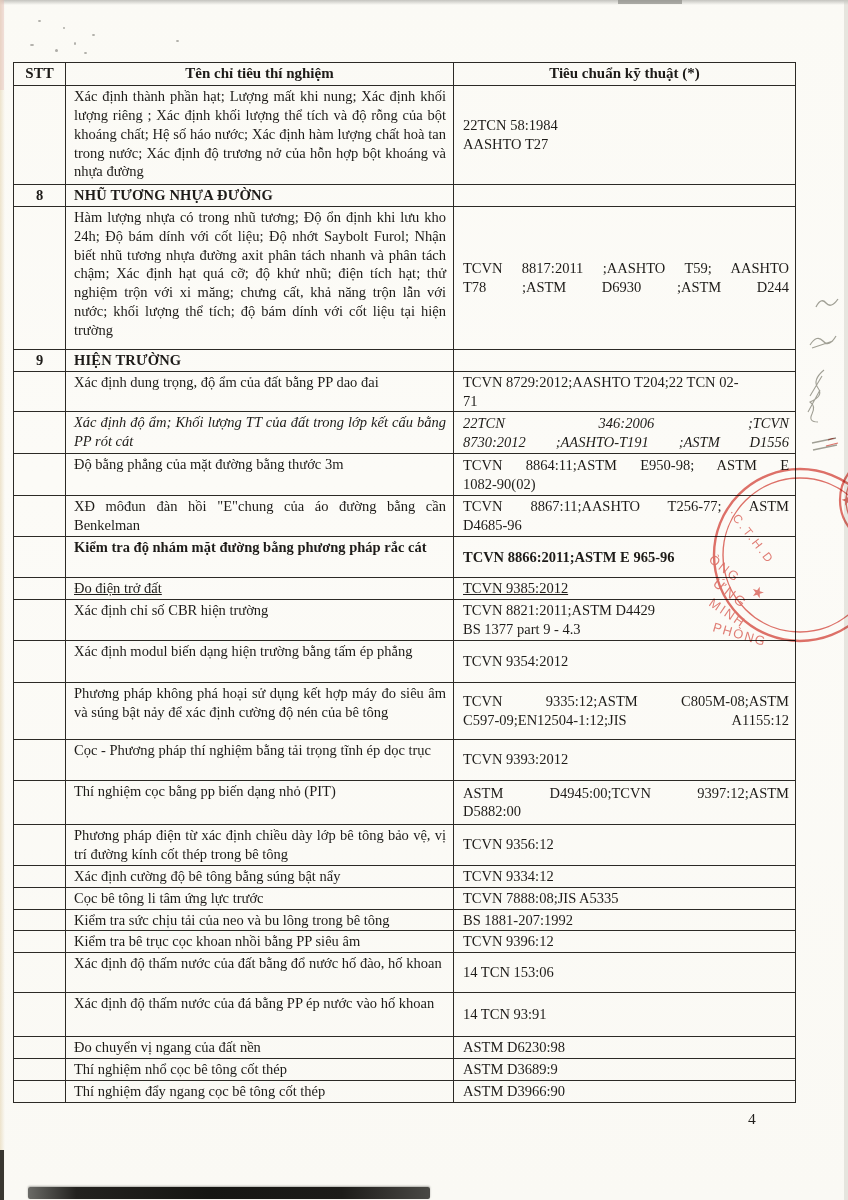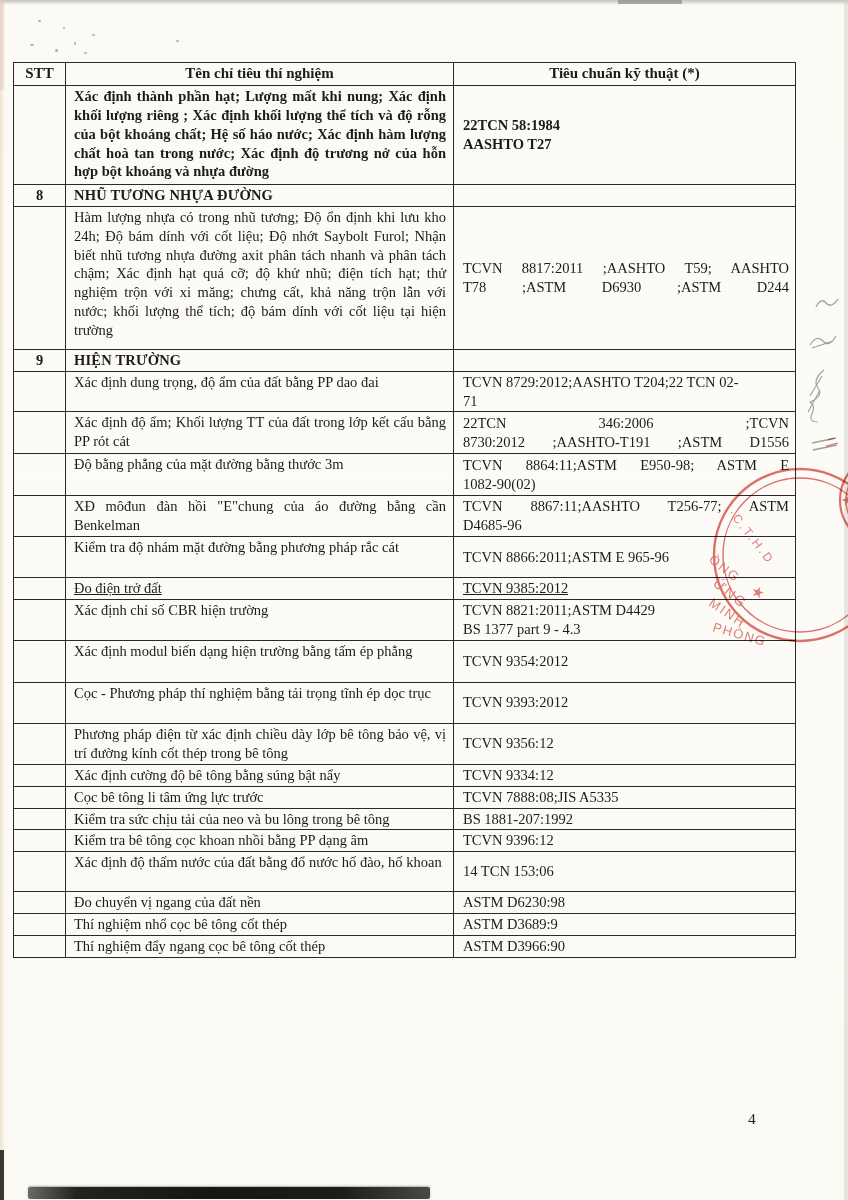--- a/index.html
+++ b/index.html
@@ -81,21 +81,21 @@
         <col class="c3">
       </colgroup>
     <thead>
       <tr>
         <th>STT</th>
         <th>Tên chỉ tiêu thí nghiệm</th>
         <th>Tiêu chuẩn kỹ thuật (*)</th>
       </tr>
     </thead>
     <tbody>
-        <tr style="height: 99px; font-weight: bold;">
+        <tr style="height: 99px;">
           <td class="col-stt"></td>
           <td class="col-name">Xác định thành phần hạt; Lượng mất khi nung; Xác định khối lượng riêng ; Xác định khối lượng thể tích và độ rỗng của bột khoáng chất; Hệ số háo nước; Xác định hàm lượng chất hoà tan trong nước; Xác định độ trương nở của hỗn hợp bột khoáng và nhựa đường</td>
           <td class="col-std">22TCN 58:1984
 AASHTO T27</td>
         </tr>
         <tr style="height: 18px;">
           <td class="col-stt">8</td>
           <td class="col-name section">NHŨ TƯƠNG NHỰA ĐƯỜNG</td>
           <td class="col-std"></td>
         </tr>
@@ -109,64 +109,76 @@
           <td class="col-stt">9</td>
           <td class="col-name section">HIỆN TRƯỜNG</td>
           <td class="col-std"></td>
         </tr>
         <tr style="height: 40px;">
           <td class="col-stt"></td>
           <td class="col-name">Xác định dung trọng, độ ẩm của đất bằng PP dao đai</td>
           <td class="col-std">TCVN 8729:2012;AASHTO T204;22 TCN 02-
 71</td>
         </tr>
-        <tr style="height: 42px;">
+        <tr style="height: 42px; font-style: italic;">
           <td class="col-stt"></td>
           <td class="col-name">Xác định độ ẩm; Khối lượng TT của đất trong lớp kết cấu bằng PP rót cát</td>
           <td class="col-std just">22TCN 346:2006 ;TCVN
 8730:2012 ;AASHTO-T191 ;ASTM D1556</td>
         </tr>
         <tr style="height: 42px; margin-top: 16px;">
           <td class="col-stt"></td>
           <td class="col-name">Độ bằng phẳng của mặt đường bằng thước 3m</td>
           <td class="col-std just">TCVN 8864:11;ASTM E950-98; ASTM E
 1082-90(02)</td>
         </tr>
         <tr style="height: 37px;">
           <td class="col-stt"></td>
           <td class="col-name">XĐ môđun đàn hồi "E"chung của áo đường  bằng cần Benkelman</td>
           <td class="col-std just">TCVN 8867:11;AASHTO T256-77; ASTM
 D4685-96</td>
         </tr>
-        <tr style="height: 41px;">
+        <tr style="height: 41px; font-weight: bold;">
           <td class="col-stt"></td>
           <td class="col-name">Kiểm tra độ nhám mặt đường bằng phương pháp rắc cát</td>
           <td class="col-std">TCVN 8866:2011;ASTM E 965-96</td>
         </tr>
         <tr style="height: 20px; text-decoration: underline;">
           <td class="col-stt"></td>
           <td class="col-name">Đo điện trở đất</td>
           <td class="col-std">TCVN 9385:2012</td>
         </tr>
         <tr style="height: 41px;">
           <td class="col-stt"></td>
           <td class="col-name">Xác định chỉ số CBR hiện trường</td>
           <td class="col-std">TCVN 8821:2011;ASTM D4429
 BS 1377 part 9 - 4.3</td>
         </tr>
         <tr style="height: 42px;">
           <td class="col-stt"></td>
           <td class="col-name">Xác định modul biến dạng hiện trường bằng tấm ép phẳng</td>
           <td class="col-std">TCVN 9354:2012</td>
         </tr>
+        <tr style="height: 57px;">
+          <td class="col-stt"></td>
+          <td class="col-name">Phương pháp không phá hoại sử dụng kết hợp máy đo siêu âm và súng bật nảy để xác định cường độ nén của bê tông</td>
+          <td class="col-std just">TCVN 9335:12;ASTM C805M-08;ASTM
+C597-09;EN12504-1:12;JIS A1155:12</td>
+        </tr>
         <tr style="height: 41px;">
           <td class="col-stt"></td>
           <td class="col-name">Cọc - Phương pháp thí nghiệm bằng tải trọng tĩnh ép dọc trục</td>
           <td class="col-std">TCVN 9393:2012</td>
         </tr>
+        <tr style="height: 44px;">
+          <td class="col-stt"></td>
+          <td class="col-name">Thí nghiệm cọc bằng pp biến dạng nhỏ (PIT)</td>
+          <td class="col-std just">ASTM D4945:00;TCVN 9397:12;ASTM
+D5882:00</td>
+        </tr>
         <tr style="height: 41px;">
           <td class="col-stt"></td>
           <td class="col-name">Phương pháp điện từ xác định chiều dày lớp bê tông bảo vệ, vị trí đường kính cốt thép trong bê tông</td>
           <td class="col-std">TCVN 9356:12</td>
         </tr>
         <tr style="height: 20px;">
           <td class="col-stt"></td>
           <td class="col-name">Xác định cường độ bê tông bằng súng bật nẩy</td>
           <td class="col-std">TCVN 9334:12</td>
         </tr>
@@ -175,27 +187,32 @@
           <td class="col-name">Cọc bê tông li tâm ứng lực trước</td>
           <td class="col-std">TCVN 7888:08;JIS A5335</td>
         </tr>
         <tr style="height: 20px;">
           <td class="col-stt"></td>
           <td class="col-name">Kiểm tra sức chịu tải của neo và bu lông trong bê tông</td>
           <td class="col-std">BS 1881-207:1992</td>
         </tr>
         <tr style="height: 20px;">
           <td class="col-stt"></td>
-          <td class="col-name">Kiểm tra bê tông cọc khoan nhồi bằng PP dạng âm</td>
+          <td class="col-name">Kiểm tra bê trục cọc khoan nhồi bằng PP siêu âm</td>
           <td class="col-std">TCVN 9396:12</td>
         </tr>
         <tr style="height: 40px;">
           <td class="col-stt"></td>
           <td class="col-name">Xác định độ thấm nước của đất bằng đổ nước hố đào, hố khoan</td>
           <td class="col-std">14 TCN 153:06</td>
+        </tr>
+        <tr style="height: 44px;">
+          <td class="col-stt"></td>
+          <td class="col-name">Xác định độ thấm nước của đá bằng PP ép nước vào hố khoan</td>
+          <td class="col-std">14 TCN 93:91</td>
         </tr>
         <tr style="height: 21px;">
           <td class="col-stt"></td>
           <td class="col-name">Đo chuyển vị ngang của đất nền</td>
           <td class="col-std">ASTM D6230:98</td>
         </tr>
         <tr style="height: 21px;">
           <td class="col-stt"></td>
           <td class="col-name">Thí nghiệm nhổ cọc bê tông cốt thép</td>
           <td class="col-std">ASTM D3689:9</td>

